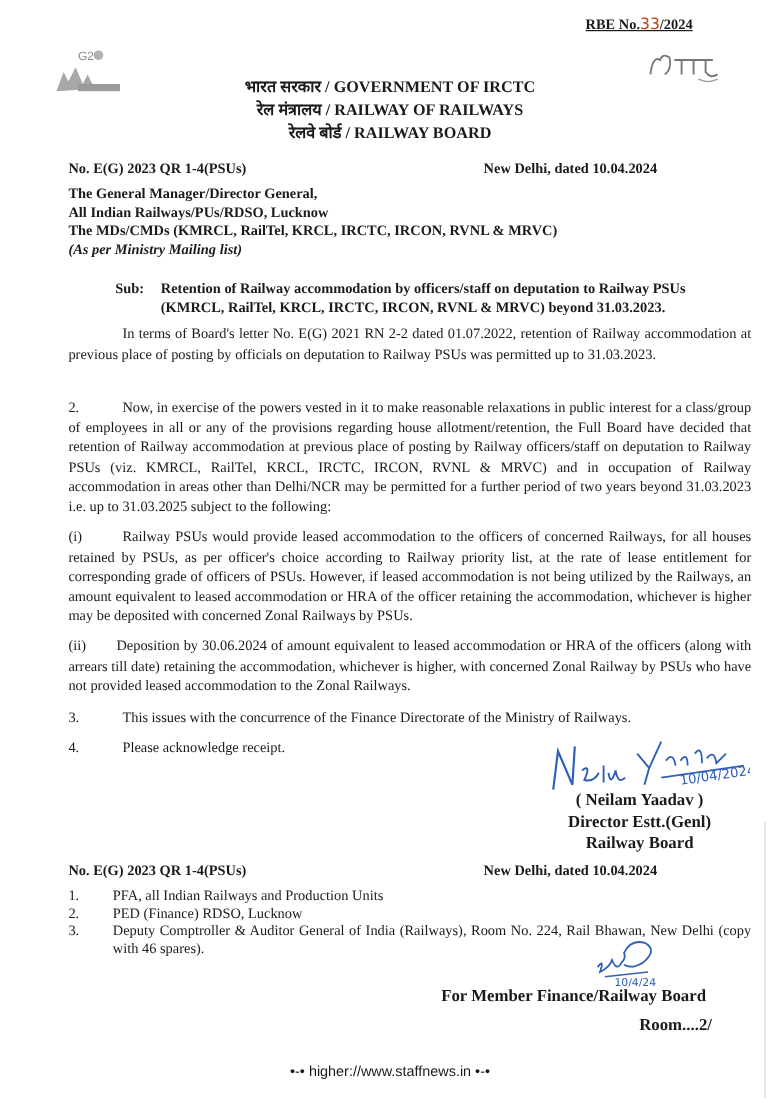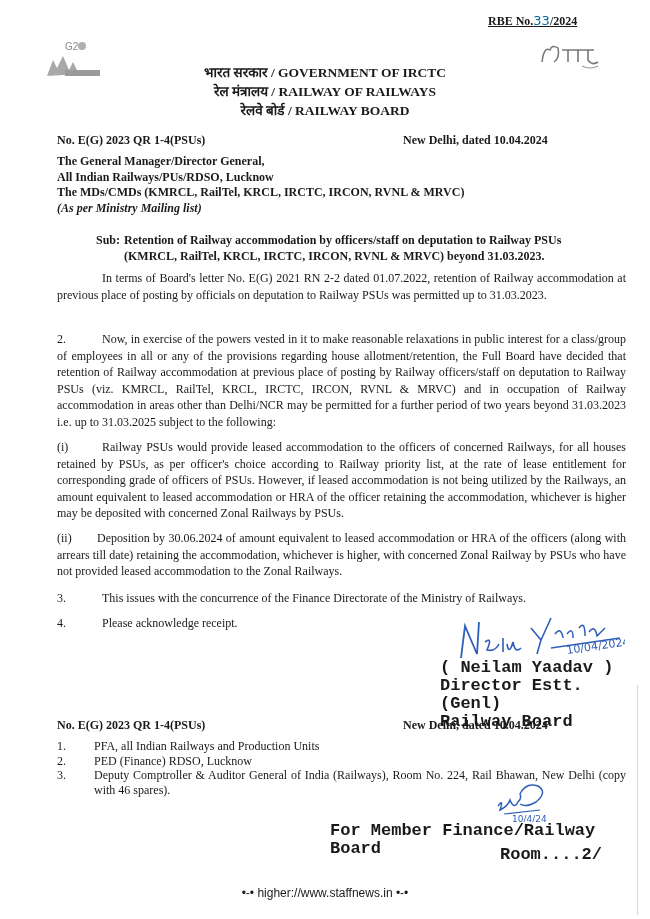--- a/index.html
+++ b/index.html
@@ -3,33 +3,33 @@
   <meta charset="utf-8">
   <style>
     html, body { margin: 0; padding: 0; background: #ffffff; }
     body {
       width: 650px; height: 919px; position: relative; overflow: hidden;
       font-family: "Liberation Serif", "DejaVu Serif", serif;
       color: #1a1a1a;
     }
     .abs { position: absolute; }
     .rbe { left: 488px; top: 13px; font-size: 12px; font-weight: bold; text-decoration: underline; white-space: nowrap; }
-    .rbe .num { color: #0369a1; font-family: "DejaVu Sans", sans-serif; font-weight: normal; font-size: 13px; text-align: right; }
+    .rbe .num { color: #c2410c; font-family: "DejaVu Sans", sans-serif; font-weight: normal; font-size: 13px; text-align: right; }
     .g20 { left: 47px; top: 40px; width: 53px; height: 38px; }
     .azadi { left: 538px; top: 40px; width: 64px; height: 30px; }
     .hdr { left: 150px; width: 350px; text-align: center; font-size: 13.5px; font-weight: bold; white-space: nowrap; }
     .refline { font-size: 12px; font-weight: bold; white-space: nowrap; }
     .addr { left: 57px; top: 154px; font-size: 12px; font-weight: bold; line-height: 15.5px; }
     .addr .it { font-style: italic; }
     .sub { left: 96px; top: 233px; font-size: 12px; font-weight: bold; line-height: 15.5px; width: 520px; }
     .sub .lbl { position: absolute; left: 0; top: 0; }
-    .sub .txt { margin-left: 28px; display: block; }
+    .sub .txt { margin-left: 38px; display: block; }
     .para { left: 57px; width: 569px; font-size: 12px; line-height: 16.5px; text-align: justify; }
     .para .ind { display: inline-block; }
-    .sigblk { font-size: 17px; font-weight: bold; text-align: left; line-height: 18px; font-family: Liberation Mono, monospace; }
+    .sigblk { font-size: 14px; font-weight: bold; text-align: center; line-height: 18px; }
     .cc { left: 57px; top: 739px; width: 569px; font-size: 12px; line-height: 14.5px; }
     .cc .row { display: flex; }
     .cc .n { width: 37px; flex: none; }
     .cc .t { flex: 1; text-align: justify; }
     .footer { left: 0; width: 650px; top: 886px; text-align: center; font-family: "Liberation Sans", sans-serif; font-size: 12px; }
     .vline { left: 637px; top: 685px; width: 1px; height: 230px; background: #d8d8d8; }
   </style>
 </head>
 <body>
 

